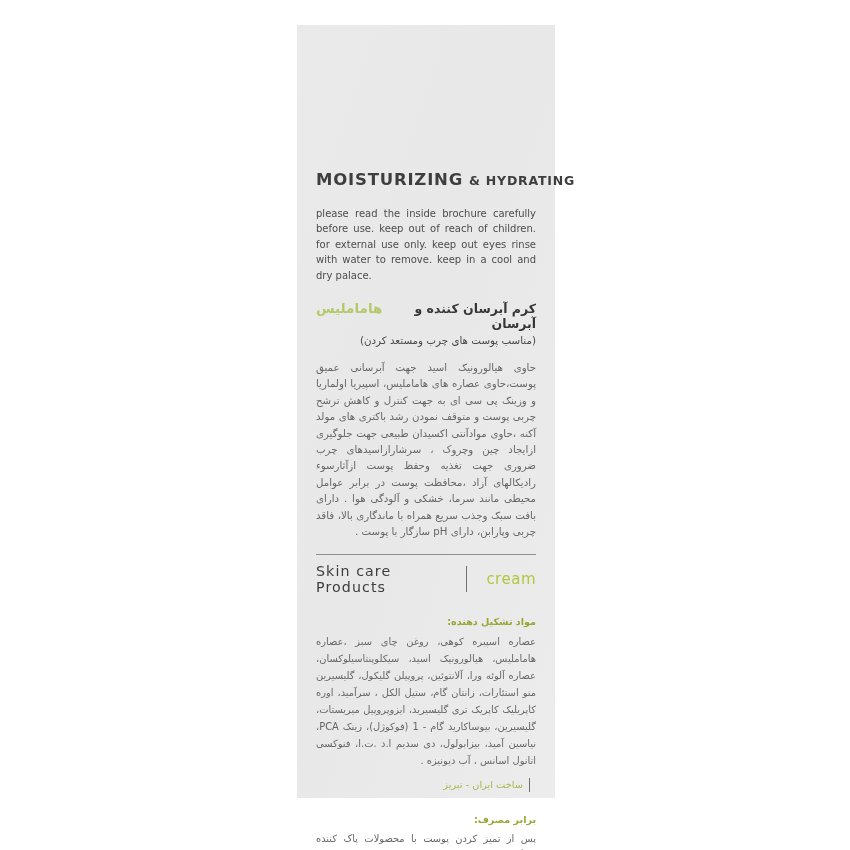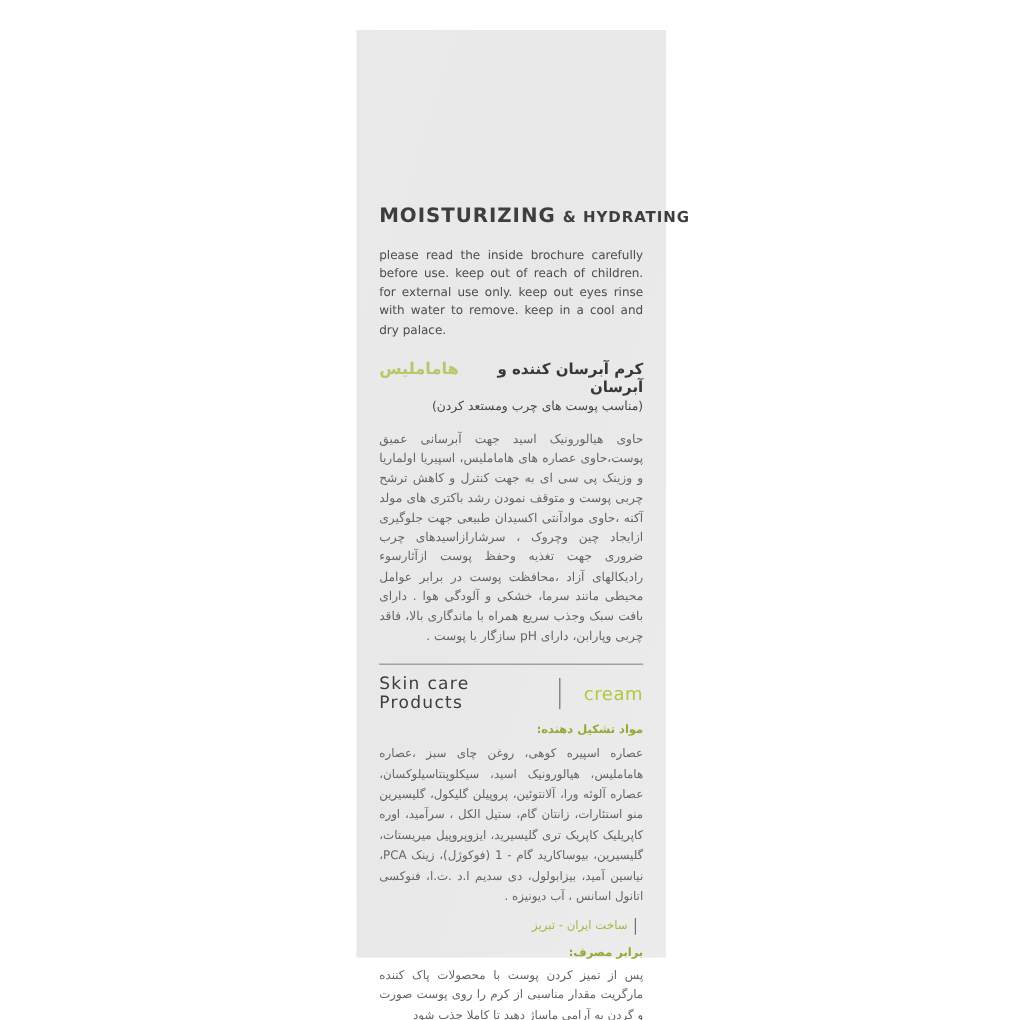--- a/index.html
+++ b/index.html
@@ -23,21 +23,21 @@
   .fa-desc{direction:rtl;margin-top:14px;font-size:10.2px;line-height:16.4px;color:#666;text-align:justify;}
 
   .rule{border:none;border-top:1px solid #8f8f8f;margin:13px 0 0 0;}
 
   
   .cat-row{display:flex;align-items:center;margin-top:9px;height:30px;}
   .cat-left{font-size:14.2px;color:#3d3d3d;letter-spacing:1.1px;}
   .vdiv{width:1px;height:26px;background:#6f6f6f;margin:0 19px 0 17px;}
   .cat-right{font-size:15px;letter-spacing:.5px;}
 
-  .sec-head{direction:rtl;font-size:9.6px;margin-top:10px;font-weight:bold;}
+  .sec-head{direction:rtl;font-size:9.6px;margin-top:22px;font-weight:bold;}
   .fa-small{direction:rtl;font-size:9.9px;line-height:17px;color:#666;text-align:justify;margin-top:6px;}
 
   .manuf-row{direction:rtl;display:flex;align-items:center;margin-top:9px;font-size:9.8px;}
   .manuf-lab{color:#3f3f3f;}
   .manuf-div{width:1px;height:14px;background:#6f6f6f;margin:0 6px;}
 
   .usage-text{direction:rtl;font-size:9.9px;line-height:16.5px;color:#666;text-align:justify;margin-top:6px;}
 </style>
 </head>
 <body>

